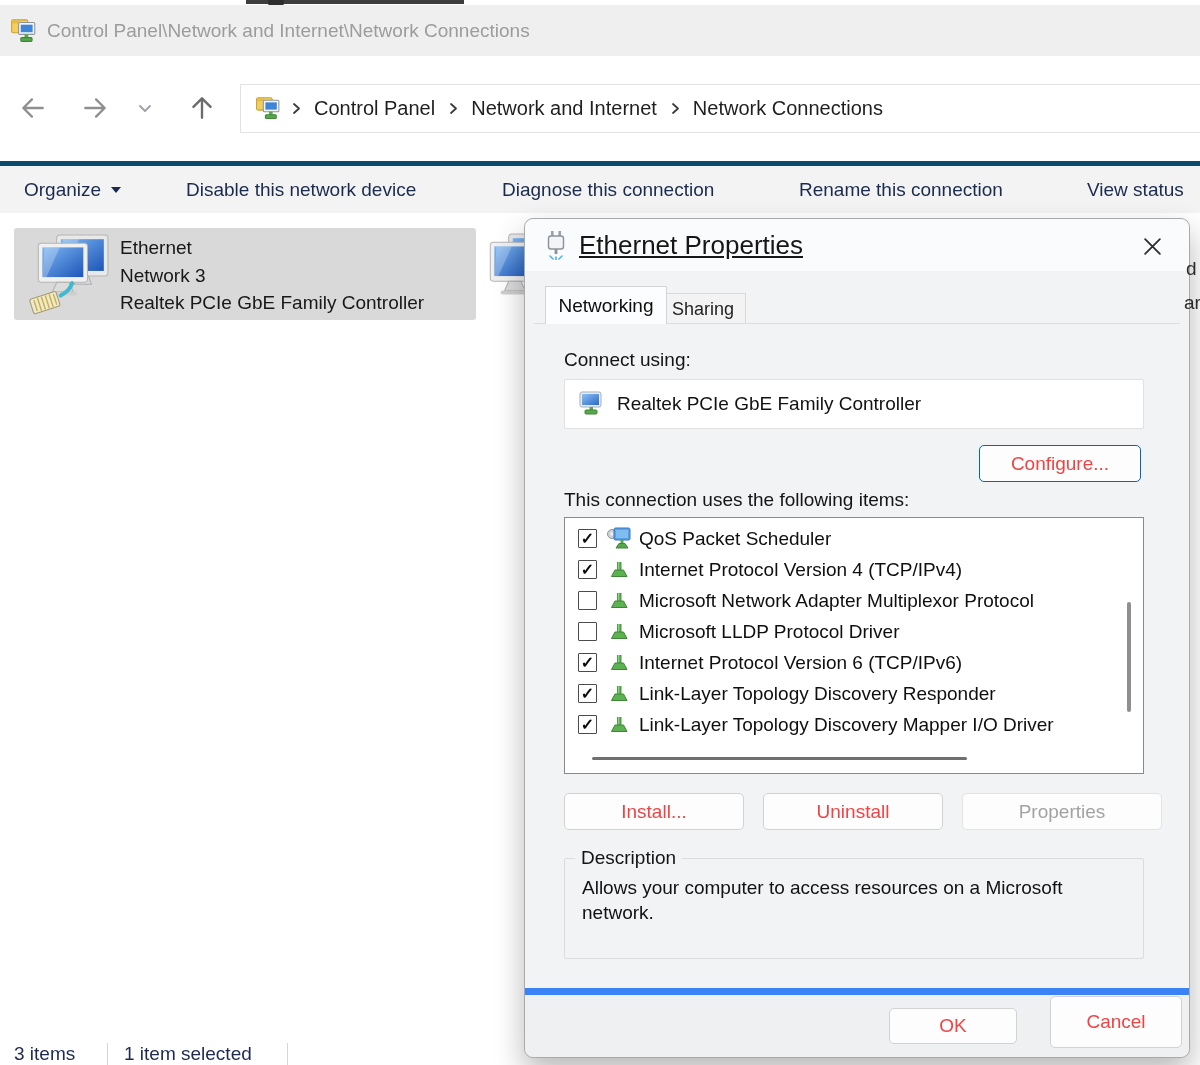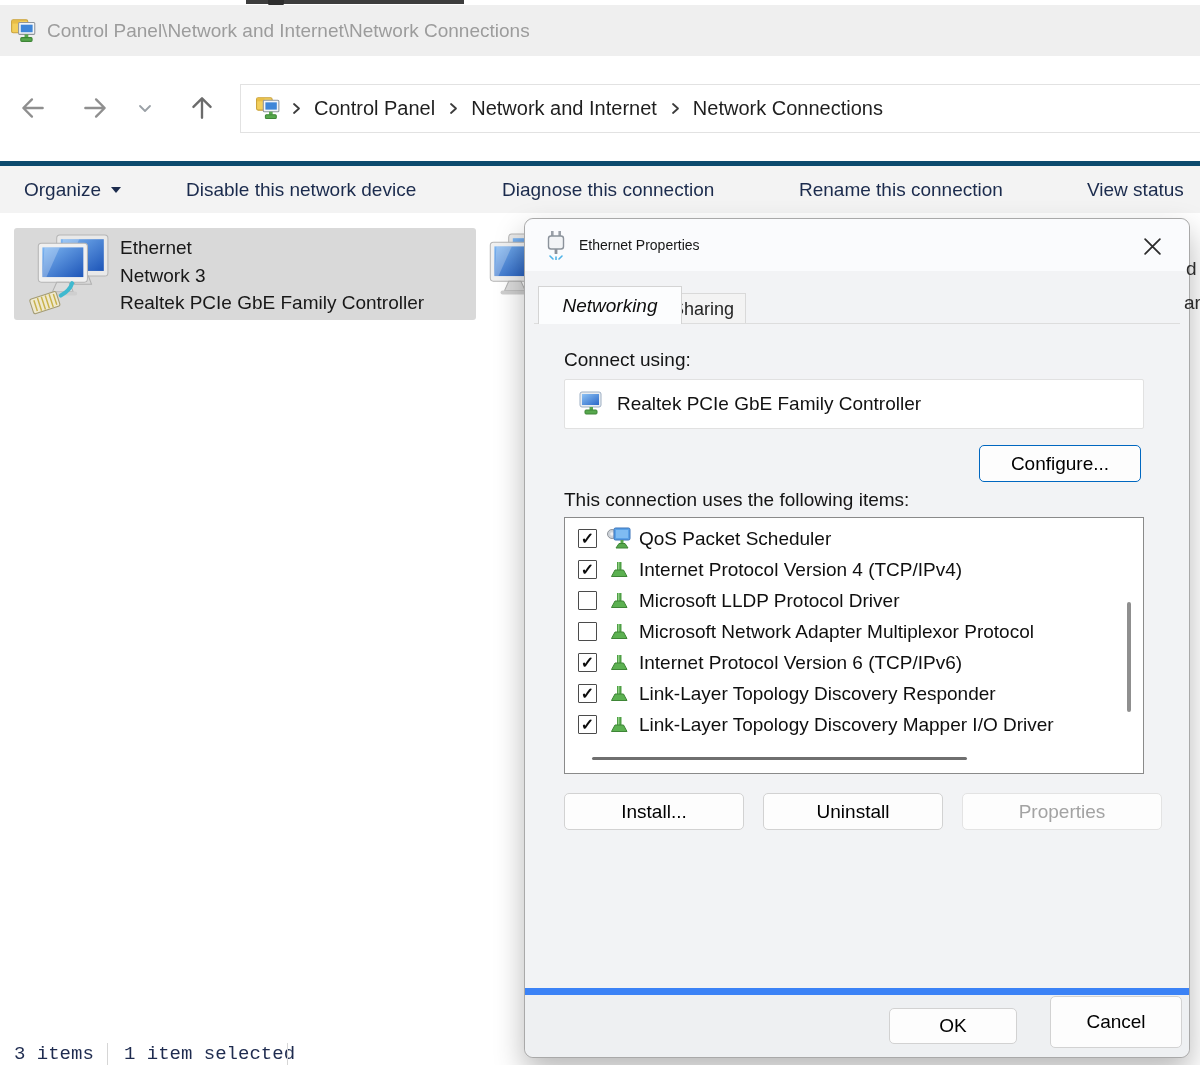--- a/index.html
+++ b/index.html
@@ -28,41 +28,41 @@
   .tool-item{position:absolute;top:0;height:47px;display:flex;align-items:center;font-size:19px;color:#1b2b4d;white-space:nowrap;}
 
   
   .conn-item{left:14px;top:228px;width:462px;height:92px;background:#d9d9d9;border-radius:3px;}
   .conn-icon{position:absolute;left:12px;top:3px;}
   .conn-text{position:absolute;left:106px;top:6px;font-size:19px;line-height:27.5px;color:#181818;white-space:nowrap;}
   .conn-partial{left:478px;top:230px;z-index:1;}
   .frag{position:absolute;font-size:19px;color:#2a2a2a;z-index:6;white-space:nowrap;}
 
   
-  .status-text{position:absolute;font-size:19px;color:#1e2b4f;white-space:nowrap;font-family:Liberation Mono, monospace;}
+  .status-text{position:absolute;font-size:19px;color:#1e2b4f;white-space:nowrap;}
   .status-sep{position:absolute;width:1px;height:22px;background:#d6d6d6;}
 
   
   .dialog{left:524px;top:218px;width:666px;height:840px;background:#f2f3f5;border:1px solid #a9a9a9;
           border-radius:9px;box-shadow:0 14px 30px rgba(0,0,0,0.28);box-sizing:border-box;z-index:5;}
   .dlg-titlebar{position:absolute;left:0;top:0;right:0;height:52px;background:#fafbfd;border-radius:9px 9px 0 0;}
-  .dlg-title{position:absolute;left:54px;top:0;height:52px;display:flex;align-items:center;font-size:14px;color:#161616;}
+  .dlg-title{position:absolute;left:54px;top:0;height:52px;display:flex;align-items:center;font-size:26px;color:#161616;text-decoration:underline;}
   .dlg-close{position:absolute;right:18px;top:10px;width:38px;height:34px;display:flex;align-items:center;justify-content:center;border-radius:5px;}
   .tab{position:absolute;display:flex;align-items:center;justify-content:center;box-sizing:border-box;}
-  .tab-active{left:13px;top:67px;width:144px;height:38px;background:#fcfdfe;border:1px solid #d4d4d4;border-bottom:none;font-size:19px;color:#0e0e0e;z-index:2;font-style:italic;}
+  .tab-active{left:20px;top:67px;width:122px;height:38px;background:#fcfdfe;border:1px solid #d4d4d4;border-bottom:none;font-size:19px;color:#0e0e0e;z-index:2;}
   .tab-inactive{left:135px;top:74px;width:86px;height:31px;background:#f3f3f3;border:1px solid #d9d9d9;border-bottom:none;font-size:18px;color:#242424;}
   .tab-line{position:absolute;left:9px;right:9px;top:104px;height:1px;background:#dddddd;z-index:1;}
 
   .dlg-label{position:absolute;font-size:19px;color:#141414;white-space:nowrap;}
   .adapter-box{position:absolute;left:39px;top:160px;width:580px;height:50px;background:#fff;border:1px solid #e1e1e1;
                border-radius:2px;box-sizing:border-box;display:flex;align-items:center;padding-left:13px;}
   .adapter-box .a-name{margin-left:12px;font-size:19px;color:#121212;}
 
   .btn{position:absolute;display:flex;align-items:center;justify-content:center;background:#fdfdfd;
-       border:1px solid #d2d2d2;border-radius:5px;font-size:19px;color:#000000;box-sizing:border-box;}
+       border:1px solid #d2d2d2;border-radius:5px;font-size:19px;color:#ef4444;box-sizing:border-box;}
   .btn-configure{left:454px;top:226px;width:162px;height:37px;border:1.6px solid #0067c0;}
   .btn-install{left:39px;top:574px;width:180px;height:37px;}
   .btn-uninstall{left:238px;top:574px;width:180px;height:37px;}
   .btn-properties{left:437px;top:574px;width:200px;height:37px;color:#a3a3a3;border-color:#e3e3e3;}
   .btn-ok{left:364px;top:13px;width:128px;height:36px;}
   .btn-cancel{left:509px;top:1px;width:132px;height:52px;margin-left:16px;}
 
   .listbox{position:absolute;left:39px;top:298px;width:580px;height:257px;background:#fff;border:1px solid #8a8a8a;
            box-sizing:border-box;padding-top:5px;overflow:hidden;}
   .prow{display:flex;align-items:center;height:31px;padding-left:13px;}
@@ -306,34 +306,34 @@
   <div class="prow">
     <span class="cb"></span>
 
     <span class="row-ico ico-proto">
       <svg width="22" height="22" viewBox="0 0 22 22">
         <rect x="9" y="3" width="4.5" height="9" fill="#4f9f45"></rect>
         <rect x="10" y="3" width="1.4" height="9" fill="#8fd084"></rect>
         <path d="M3.5 17.5 l15.5 0 l-3.5 -6.5 l-8.5 0 z" fill="#5cb151" stroke="#3e8536"></path>
       </svg>
     </span>
+    <span class="row-label">Microsoft Network Adapter Multiplexor Protocol</span>
+  </div>
+
+  <div class="prow">
+    <span class="cb"></span>
+
+    <span class="row-ico ico-proto">
+      <svg width="22" height="22" viewBox="0 0 22 22">
+        <rect x="9" y="3" width="4.5" height="9" fill="#4f9f45"></rect>
+        <rect x="10" y="3" width="1.4" height="9" fill="#8fd084"></rect>
+        <path d="M3.5 17.5 l15.5 0 l-3.5 -6.5 l-8.5 0 z" fill="#5cb151" stroke="#3e8536"></path>
+      </svg>
+    </span>
     <span class="row-label">Microsoft LLDP Protocol Driver</span>
-  </div>
-
-  <div class="prow">
-    <span class="cb"></span>
-
-    <span class="row-ico ico-proto">
-      <svg width="22" height="22" viewBox="0 0 22 22">
-        <rect x="9" y="3" width="4.5" height="9" fill="#4f9f45"></rect>
-        <rect x="10" y="3" width="1.4" height="9" fill="#8fd084"></rect>
-        <path d="M3.5 17.5 l15.5 0 l-3.5 -6.5 l-8.5 0 z" fill="#5cb151" stroke="#3e8536"></path>
-      </svg>
-    </span>
-    <span class="row-label">Microsoft Network Adapter Multiplexor Protocol</span>
   </div>
 
   <div class="prow">
     <span class="cb">✓</span>
 
     <span class="row-ico ico-proto">
       <svg width="22" height="22" viewBox="0 0 22 22">
         <rect x="9" y="3" width="4.5" height="9" fill="#4f9f45"></rect>
         <rect x="10" y="3" width="1.4" height="9" fill="#8fd084"></rect>
         <path d="M3.5 17.5 l15.5 0 l-3.5 -6.5 l-8.5 0 z" fill="#5cb151" stroke="#3e8536"></path>
@@ -368,20 +368,24 @@
     <span class="row-label">Link-Layer Topology Discovery Mapper I/O Driver</span>
   </div>
 <div class="vscroll"></div>
       <div class="hscroll"></div>
     </div>
 
     <div class="btn btn-install">Install...</div>
     <div class="btn btn-uninstall">Uninstall</div>
     <div class="btn btn-properties">Properties</div>
 
+    <fieldset class="desc">
+      <legend>Description</legend>
+      <div class="desc-text">Allows your computer to access resources on a Microsoft network.</div>
+    </fieldset>
 
     <div class="dlg-footer">
       <div class="btn btn-ok">OK</div>
       <div class="btn btn-cancel">Cancel</div>
     </div>
   </div>
 
 </div>
 
 </body></html>

